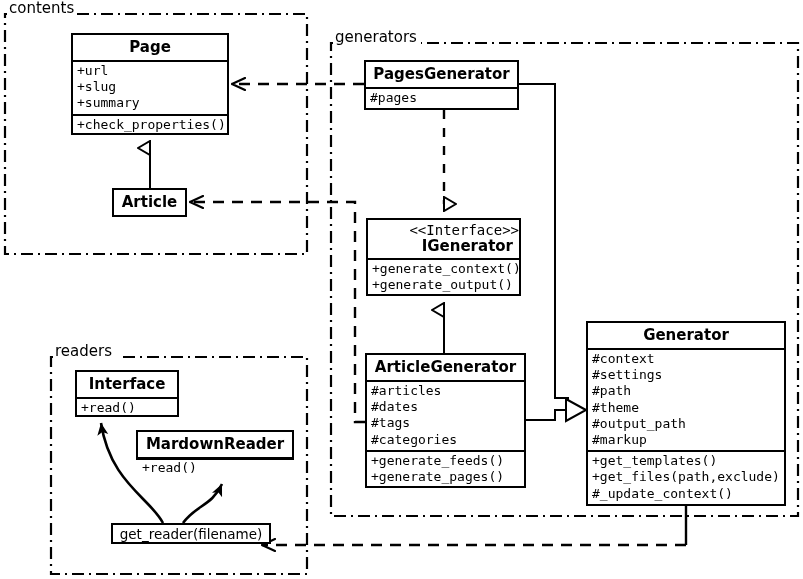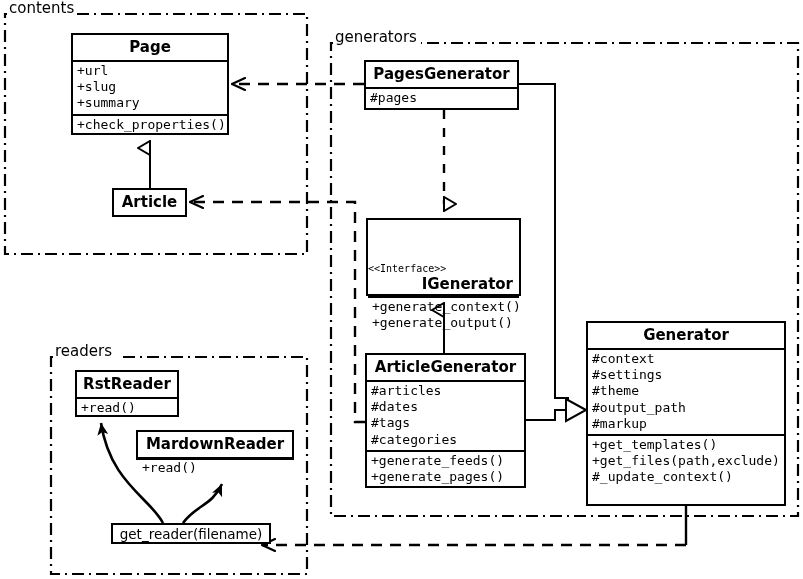--- a/index.html
+++ b/index.html
@@ -6,21 +6,21 @@
   body{width:803px;height:579px;position:relative;overflow:hidden;
        font-family:"DejaVu Sans",sans-serif;color:#000;}
   #canvas{position:absolute;left:0;top:0;width:803px;height:579px;text-decoration:underline;}
   svg.layer{position:absolute;left:0;top:0;width:803px;height:579px;overflow:visible;}
   .pkg-label{position:absolute;font-family:"DejaVu Sans",sans-serif;
              font-size:15px;color:#000;white-space:nowrap;line-height:15px;}
   .uclass{position:absolute;border:2px solid #000;background:#fff;box-sizing:border-box;}
   .u-name{font-family:"DejaVu Sans",sans-serif;font-weight:bold;font-size:15px;
           text-align:center;padding:4px 6px 4px 6px;line-height:17px;white-space:nowrap;}
   .u-stereo{font-family:"DejaVu Sans Mono","DejaVu Sans",monospace;font-weight:normal;
-            font-size:10px;text-align:left;line-height:15px;padding-top:3px;margin-top:38px;}
+            font-size:14px;text-align:right;line-height:15px;padding-top:3px;}
   .u-name.with-stereo{padding-top:0;padding-bottom:3px;text-align:right;}
   .u-sep{border-top:2px solid #000;}
   .u-compart{font-family:"DejaVu Sans Mono","DejaVu Sans",monospace;font-size:13px;
              line-height:16.2px;padding:1px 3px 2px 4px;white-space:nowrap;}
   .u-compart div{white-space:nowrap;}
   .plain-box{position:absolute;border:2px solid #000;background:#fff;box-sizing:border-box;
              display:flex;align-items:center;justify-content:center;
              font-family:"DejaVu Sans",sans-serif;font-size:13.5px;}
 </style>
 </head>
@@ -121,33 +121,34 @@
       <div>+generate_feeds()</div>
       <div>+generate_pages()</div>
     </div>
   </div>
 
   <div class="uclass" style="left:586px;top:321px;width:200px;height:185px;">
     <div class="u-name">Generator</div>
     <div class="u-compart u-sep">
       <div>#context</div>
       <div>#settings</div>
+      <div>#path</div>
       <div>#theme</div>
       <div>#output_path</div>
       <div>#markup</div>
     </div>
     <div class="u-compart u-sep">
       <div>+get_templates()</div>
       <div>+get_files(path,exclude)</div>
       <div>#_update_context()</div>
     </div>
   </div>
 
   <div class="uclass" style="left:75px;top:370px;width:104px;height:47px;">
-    <div class="u-name">RstReader</div>
+    <div class="u-name">Interface</div>
     <div class="u-compart u-sep">
       <div>+read()</div>
     </div>
   </div>
 
   <div class="uclass" style="left:136px;top:430px;width:158px;height:30px;">
     <div class="u-name">MardownReader</div>
     <div class="u-compart u-sep">
       <div>+read()</div>
     </div>

